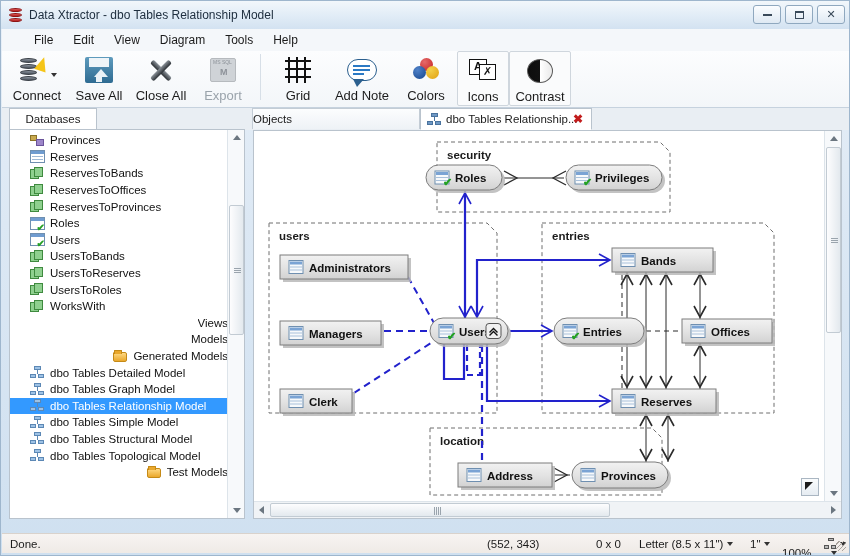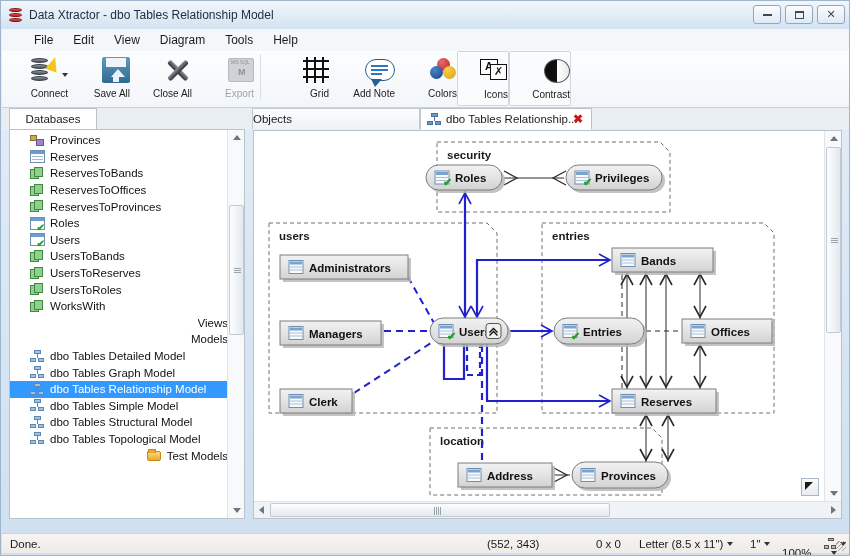--- a/index.html
+++ b/index.html
@@ -65,23 +65,23 @@
 
   
   #ribbon {
     position:absolute; left:1px; top:50px; width:848px; height: 57px;
     background: linear-gradient(180deg,#fcfdfe 0%, #f3f6f9 100%);
     border-bottom: 1px solid #c6d2de;
     display:flex; align-items:flex-start; padding-left: 4px;
   }
   .tool {
     width: 62px; height: 55px;
-    display:flex; flex-direction:column; align-items:flex-end; justify-content:flex-start;
+    display:flex; flex-direction:column; align-items:center; justify-content:flex-start;
     padding-top: 3px;
-    font-size: 10px; color:#1b1b1b;
+    font-size: 13px; color:#1b1b1b;
     position: relative;
   }
   .tool .ticon { height: 32px; display:flex; align-items:center; justify-content:center; }
   .tool .tlabel { margin-top: 2px; white-space: nowrap; }
   .tool.disabled .tlabel { color:#9aa3ab; }
   .tool.toggled { border:1px solid #cfd6dd; background:#fafbfc; border-radius:2px; height:55px; }
   .tsep { width:1px; height:46px; background:#d7dfe7; margin: 3px 6px 0 6px; }
 
   
   .ic-connect { position:relative; width:30px; height:26px; }
@@ -518,20 +518,26 @@
               <i></i>
               <i></i>
             </span>
             <span class="lbl">WorksWith</span>
           </div>
           <div class="trow indent0">
             <span class="lbl">Views</span>
           </div>
           <div class="trow indent0">
             <span class="lbl">Models</span>
+          </div>
+          <div class="trow indent0">
+            <span class="ico ico-folder">
+              <i></i>
+            </span>
+            <span class="lbl">Generated Models</span>
           </div>
           <div class="trow indent1">
             <span class="ico ico-dia">
               <i class="top"></i>
               <i class="st"></i>
               <i class="b1"></i>
               <i class="b2"></i>
             </span>
             <span class="lbl">dbo Tables Detailed Model</span>
           </div>

